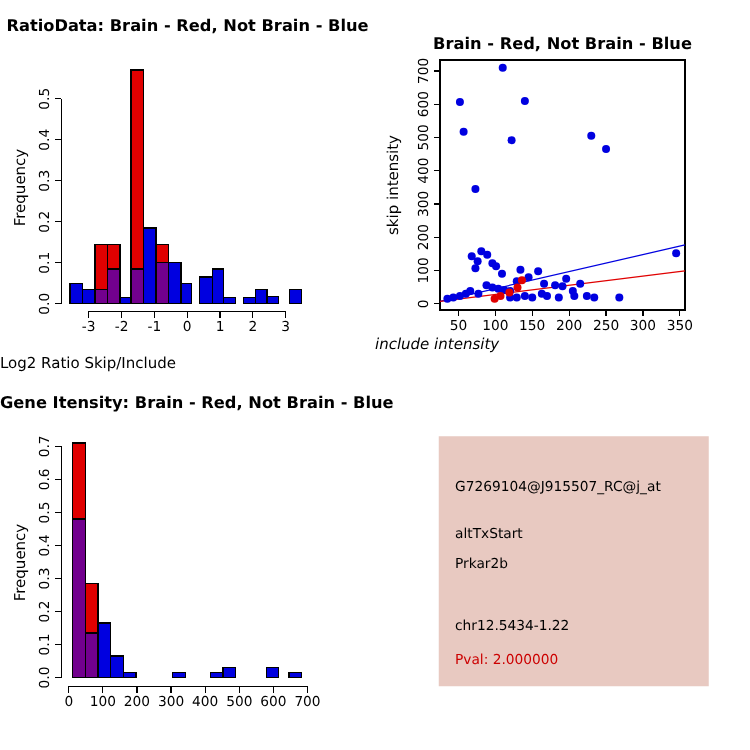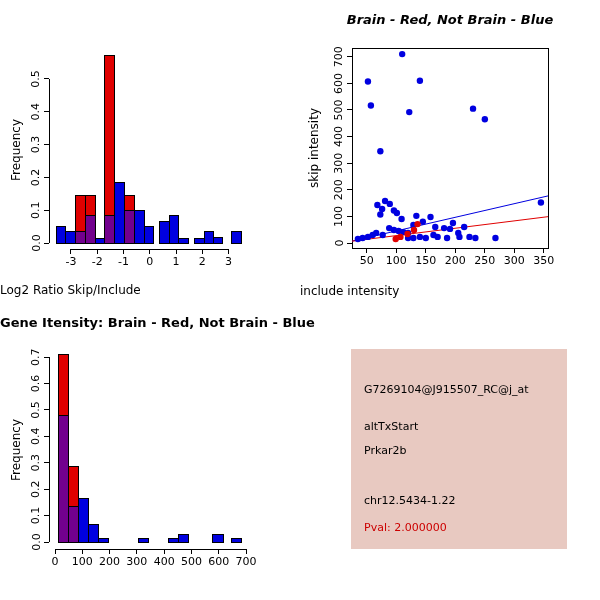--- a/index.html
+++ b/index.html
@@ -4,33 +4,34 @@
 <style>
   html,body{margin:0;padding:0;background:#fff;}
   #app{position:relative;width:600px;height:600px;background:#ffffff;overflow:hidden;
        font-family:"DejaVu Sans","Liberation Sans",sans-serif;color:#000;}
   .panel{position:absolute;width:300px;height:300px;}
   #p0{left:0;top:0;} #p1{left:300px;top:0;} #p2{left:0;top:300px;} #p3{left:300px;top:300px;}
   .panel svg{position:absolute;left:0;top:0;}
   .title{position:absolute;left:0;width:100%;text-align:center;font-weight:bold;font-size:13px;letter-spacing:0;white-space:nowrap;}
   .xlab{position:absolute;left:0;width:100%;text-align:left;font-size:12px;white-space:nowrap;}
   .ylab{position:absolute;font-size:12px;white-space:nowrap;transform:translate(-50%,-50%) rotate(-90deg);}
-  #t0{top:14px;} #t1{top:12px;font-style:italic;} #t2{top:15px;}
-  #xl0{top:283px;} #xl1{top:284px;} #xl2{top:279px;}
+  #t0{top:14px;} #t1{top:28px;} #t2{top:15px;}
+  #xl0{top:283px;} #xl1{top:268px;font-style:italic;} #xl2{top:279px;}
   #yl0{left:16px;top:150px;} #yl1{left:14px;top:148px;} #yl2{left:16px;top:150px;}
   #info-card{position:absolute;left:51px;top:49px;width:196px;height:200px;padding-left:20px;}
   .info-line{position:absolute;left:13px;font-size:11px;white-space:nowrap;}
   #il0{top:34px;} #il1{top:71px;} #il2{top:95px;} #il3{top:145px;} #il4{top:172px;text-align:right;}
 </style>
 </head>
 <body>
 
 <div id="app">
 
   <div class="panel" id="p0">
+    <div class="title" id="t0">RatioData: Brain - Red, Not Brain - Blue</div>
     <svg id="chart-0" width="300" height="300">
         <line x1="70.97050561797752" y1="249" x2="228.5547752808989" y2="249" shape-rendering="crispEdges" stroke="#000000" stroke-width="1"></line>
         <line x1="49" y1="243" x2="49" y2="78.95113438045374" shape-rendering="crispEdges" stroke="#000000" stroke-width="1"></line>
         <line x1="70.97050561797752" y1="249" x2="70.97050561797752" y2="254" shape-rendering="crispEdges" stroke="#000000" stroke-width="1"></line>
         <text x="70.97050561797752" y="265" text-anchor="middle" font-size="11" fill="#000">-3</text>
         <line x1="97.23455056179776" y1="249" x2="97.23455056179776" y2="254" shape-rendering="crispEdges" stroke="#000000" stroke-width="1"></line>
         <text x="97.23455056179776" y="265" text-anchor="middle" font-size="11" fill="#000">-2</text>
         <line x1="123.49859550561798" y1="249" x2="123.49859550561798" y2="254" shape-rendering="crispEdges" stroke="#000000" stroke-width="1"></line>
         <text x="123.49859550561798" y="265" text-anchor="middle" font-size="11" fill="#000">-1</text>
         <line x1="149.7626404494382" y1="249" x2="149.7626404494382" y2="254" shape-rendering="crispEdges" stroke="#000000" stroke-width="1"></line>

